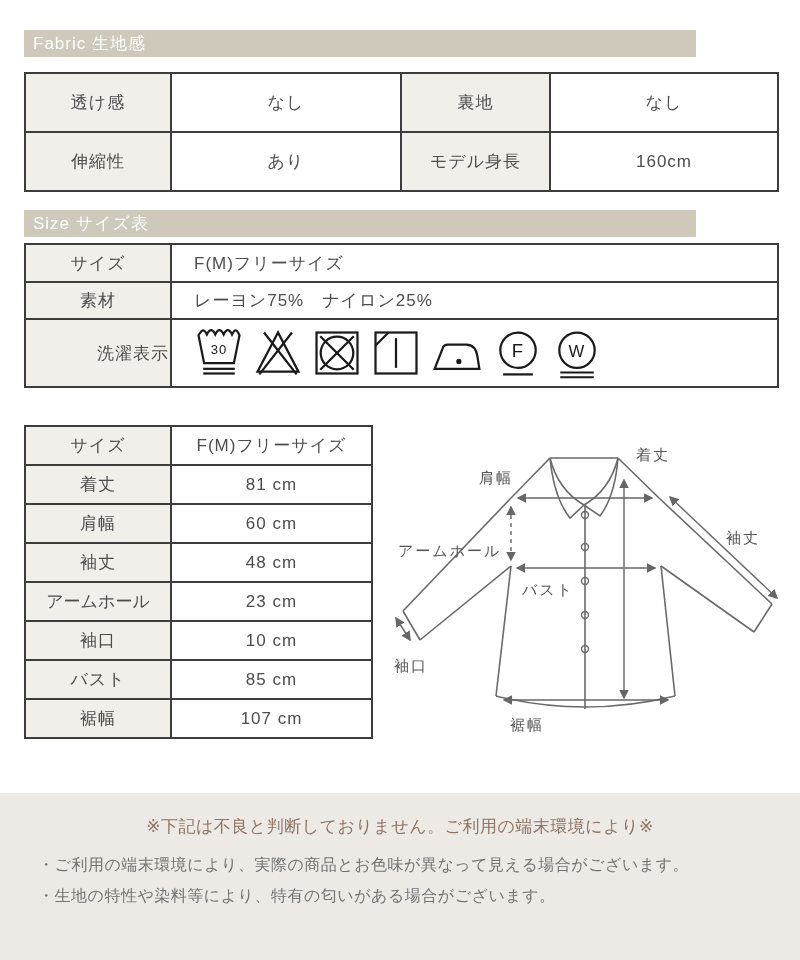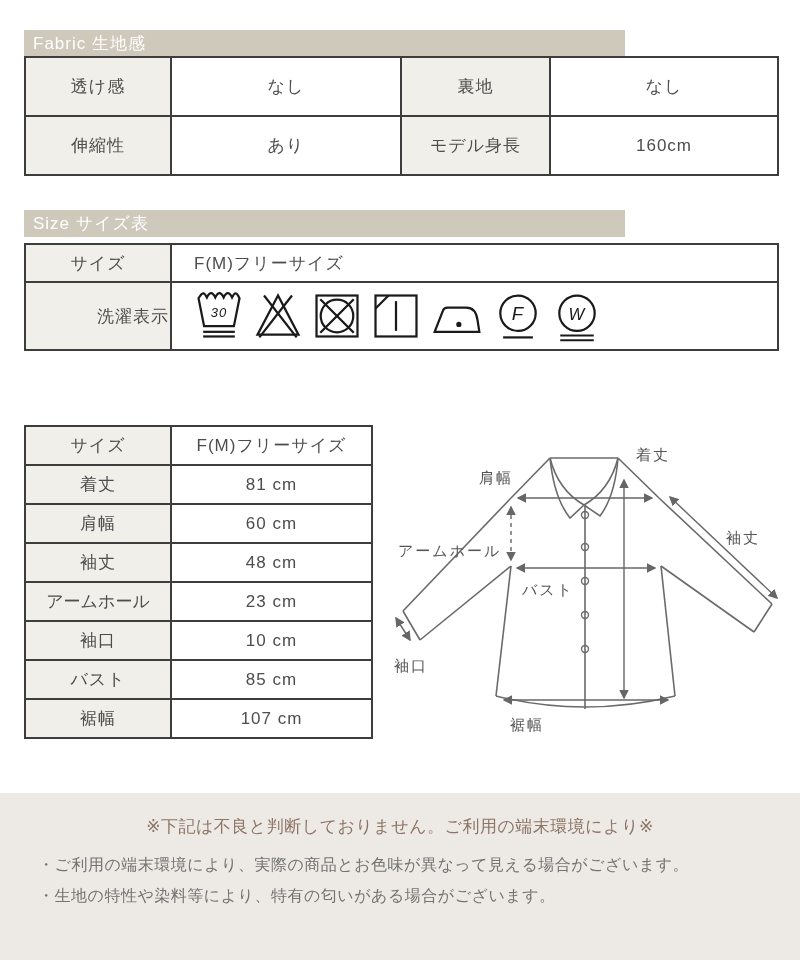--- a/index.html
+++ b/index.html
@@ -1,36 +1,36 @@
 <!DOCTYPE html>
 <html><head>
 <meta charset="utf-8">
 <style>
   html,body{margin:0;padding:0;background:#ffffff;}
   body{font-family:"Liberation Sans","DejaVu Sans",sans-serif;color:#4a4a4a;}
   .page{position:relative;width:800px;height:960px;background:#ffffff;overflow:hidden;}
 
   
-  .bar{position:absolute;left:24px;width:601px;height:27px;background:#cfc9bc;
+  .bar{position:absolute;left:24px;width:672px;height:27px;background:#cfc9bc;
        color:#ffffff;font-size:17px;line-height:27px;padding-left:9px;box-sizing:border-box;
        letter-spacing:1px;}
 
   
   table.tbl{border-collapse:collapse;table-layout:fixed;position:absolute;}
   table.tbl td{border:2px solid #3d3d3d;text-align:center;vertical-align:middle;
                font-size:17px;color:#4d4d4d;letter-spacing:1px;overflow:hidden;}
   td.lab{background:#f1efe9;}
   td.val{background:#ffffff;}
 
-  .tbl-fabric{top:56px;left:24px;width:753px;}
+  .tbl-fabric{top:72px;left:24px;width:753px;}
   .tbl-fabric td{height:55px;}
 
   .tbl-size{top:243px;left:24px;width:753px;}
   .tbl-size td.val{text-align:left;padding-left:22px;}
-  .care-cell{padding:6px 0 6px 12px;font-style:italic;}
+  .care-cell{padding:6px 0 6px 12px;}
   .care-icons{display:flex;align-items:center;gap:9px;}
   .care-icons svg{display:block;}
 
   .tbl-meas{top:425px;left:24px;width:347px;}
   .tbl-meas td{height:35px;font-size:16px;}
 
   
   .diagram{position:absolute;top:428px;left:378px;width:415px;height:318px;}
   .diagram text{font-family:"Liberation Sans","DejaVu Sans",sans-serif;font-size:15px;fill:#555;letter-spacing:2px;}
 
@@ -77,20 +77,24 @@
 
   <table class="tbl tbl-size">
     <colgroup>
         <col style="width:146px">
         <col style="width:607px">
       </colgroup>
     <tbody>
       <tr>
         <td class="lab" style="height:34px;">サイズ</td>
         <td class="val">F(M)フリーサイズ</td>
+      </tr>
+      <tr>
+        <td class="lab" style="height:33px;">素材</td>
+        <td class="val">レーヨン75%　ナイロン25%</td>
       </tr>
       <tr>
         <td class="lab" style="height:62px;text-align:right;">洗濯表示</td>
         <td class="val care-cell">
           <div class="care-icons">
 
             <svg width="50" height="54" viewBox="0 0 52 58">
               <path d="M4,10 C8,3 10,3 13,9 C16,3 19,3 22,9 C25,3 28,3 31,9 C34,3 37,3 40,9 C43,3 45,3 48,10 L42,40 L10,40 Z" fill="none" stroke="#1a1a1a" stroke-width="2.4"></path>
               <text x="26" y="30" text-anchor="middle" font-size="14" fill="#1a1a1a">30</text>
               <line x1="9" y1="46" x2="43" y2="46" stroke="#1a1a1a" stroke-width="2.4"></line>

